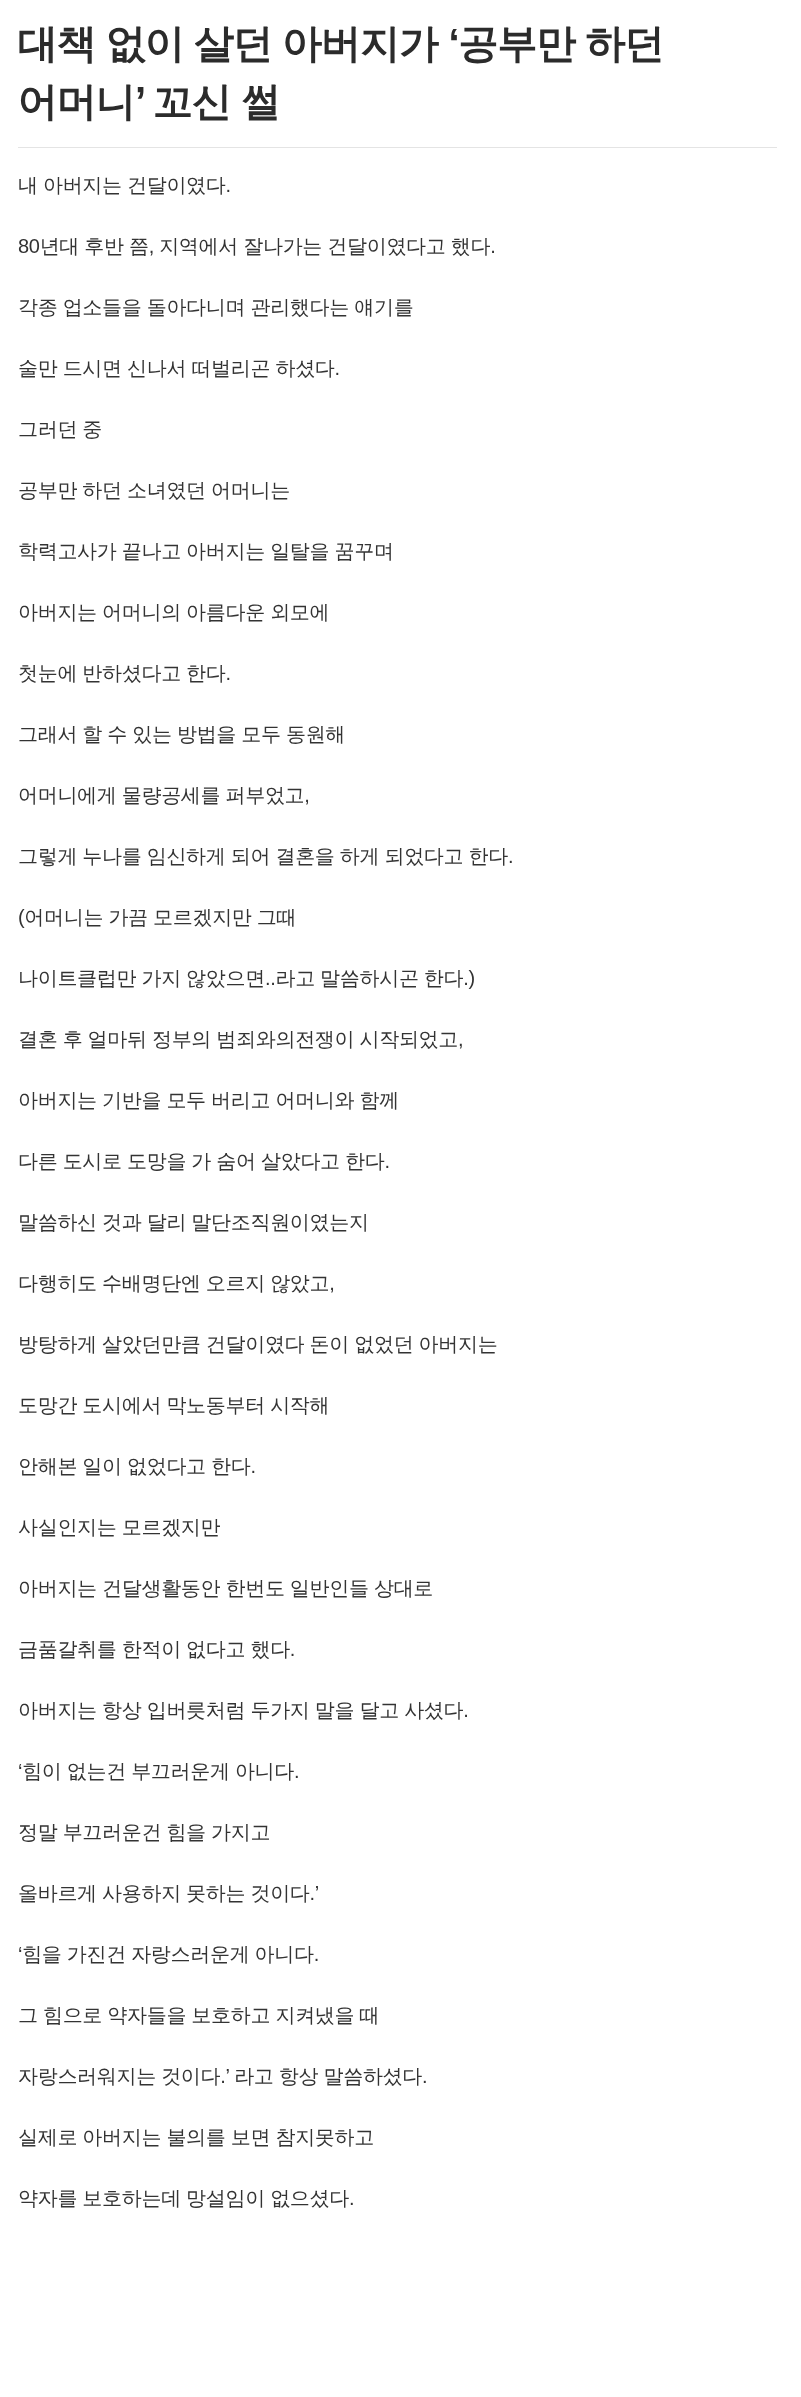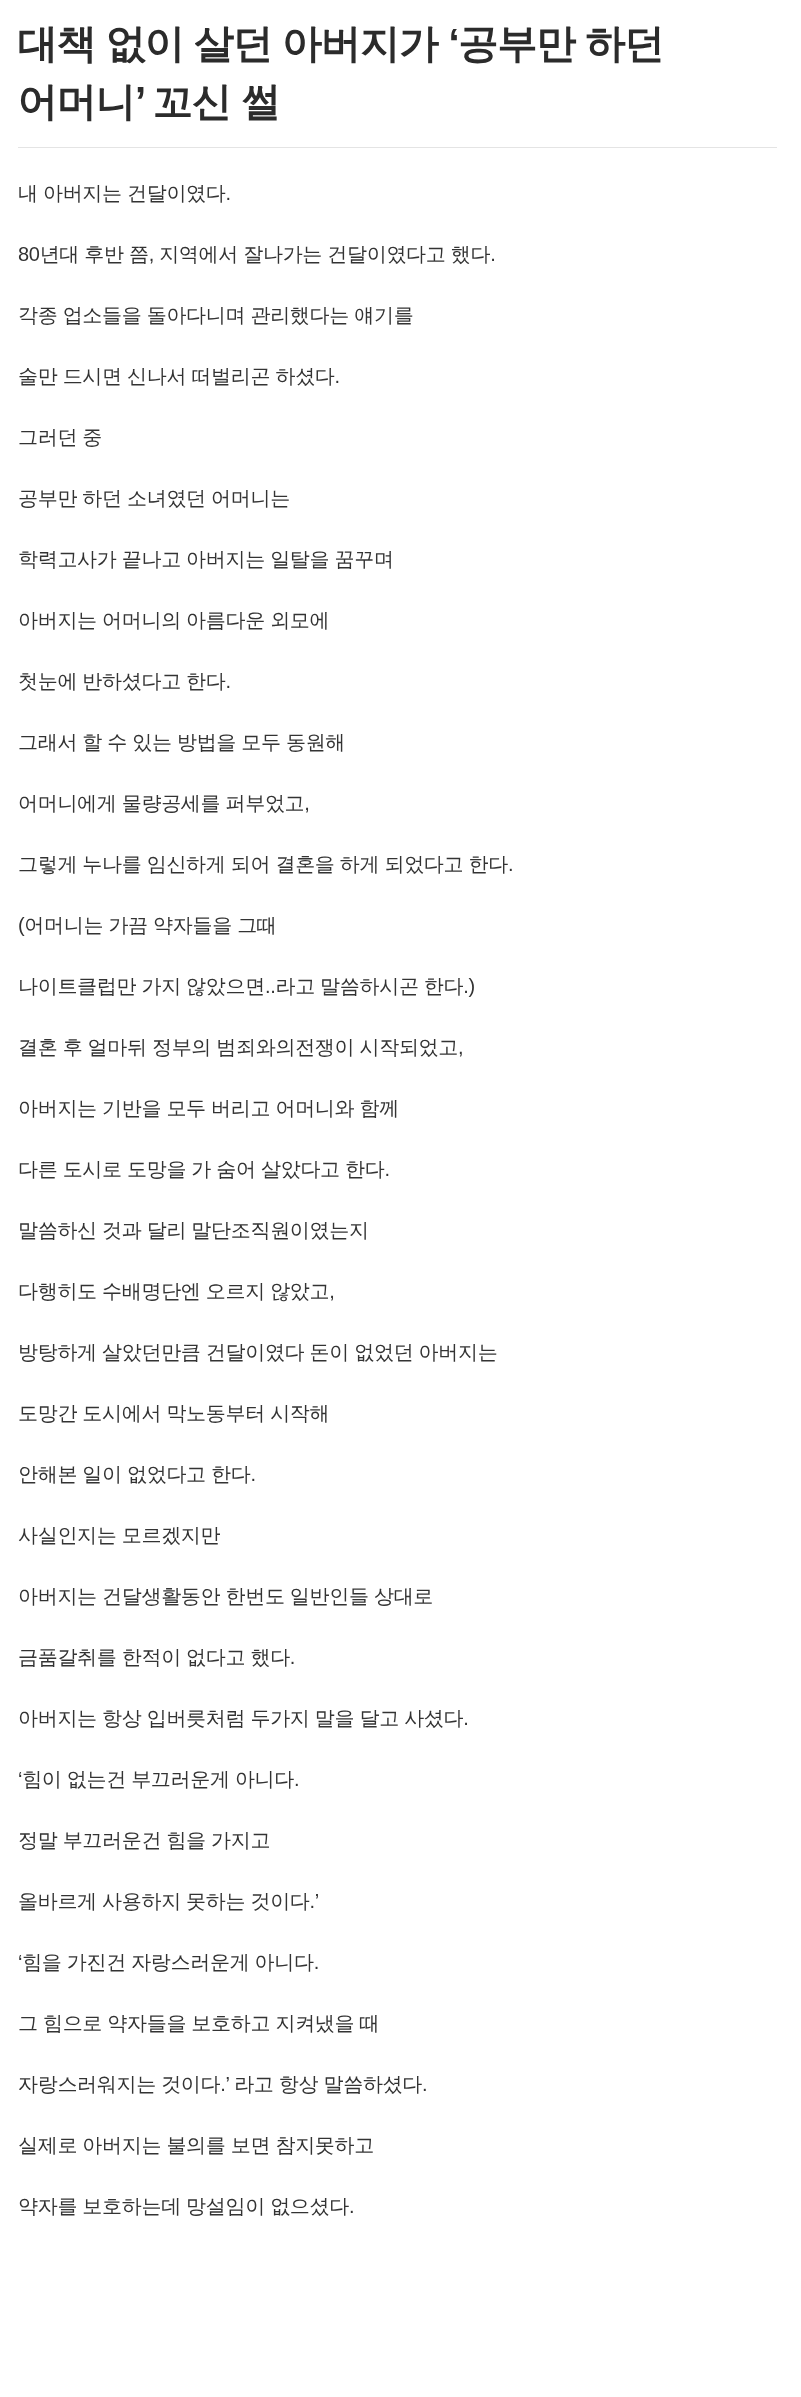--- a/index.html
+++ b/index.html
@@ -24,21 +24,21 @@
     color: #2b2b2b;
     letter-spacing: -1px;
     word-break: keep-all;
   }
   hr.title-divider {
     border: none;
     border-top: 1px solid #e4e4e4;
     margin: 17px 0 0 0;
   }
   .post-body {
-    margin-top: 30px;
+    margin-top: 22px;
   }
   .post-body p {
     margin: 0 0 31px 0;
     font-size: 20px;
     line-height: 30px;
     color: #333333;
     letter-spacing: -0.3px;
     word-break: keep-all;
   }
 </style>
@@ -54,21 +54,21 @@
       <p>각종 업소들을 돌아다니며 관리했다는 얘기를</p>
       <p>술만 드시면 신나서 떠벌리곤 하셨다.</p>
       <p>그러던 중</p>
       <p>공부만 하던 소녀였던 어머니는</p>
       <p>학력고사가 끝나고 아버지는 일탈을 꿈꾸며</p>
       <p>아버지는 어머니의 아름다운 외모에</p>
       <p>첫눈에 반하셨다고 한다.</p>
       <p>그래서 할 수 있는 방법을 모두 동원해</p>
       <p>어머니에게 물량공세를 퍼부었고,</p>
       <p>그렇게 누나를 임신하게 되어 결혼을 하게 되었다고 한다.</p>
-      <p>(어머니는 가끔 약자들을 그때</p>
+      <p>(어머니는 가끔 모르겠지만 그때</p>
       <p>나이트클럽만 가지 않았으면..라고 말씀하시곤 한다.)</p>
       <p>결혼 후 얼마뒤 정부의 범죄와의전쟁이 시작되었고,</p>
       <p>아버지는 기반을 모두 버리고 어머니와 함께</p>
       <p>다른 도시로 도망을 가 숨어 살았다고 한다.</p>
       <p>말씀하신 것과 달리 말단조직원이였는지</p>
       <p>다행히도 수배명단엔 오르지 않았고,</p>
       <p>방탕하게 살았던만큼 건달이였다 돈이 없었던 아버지는</p>
       <p>도망간 도시에서 막노동부터 시작해</p>
       <p>안해본 일이 없었다고 한다.</p>
       <p>사실인지는 모르겠지만</p>

